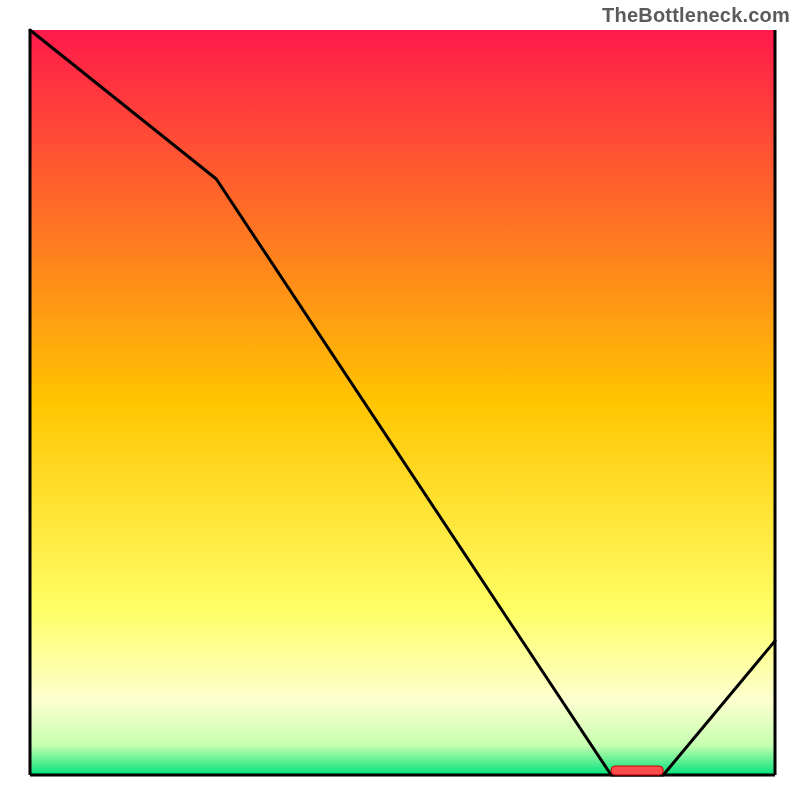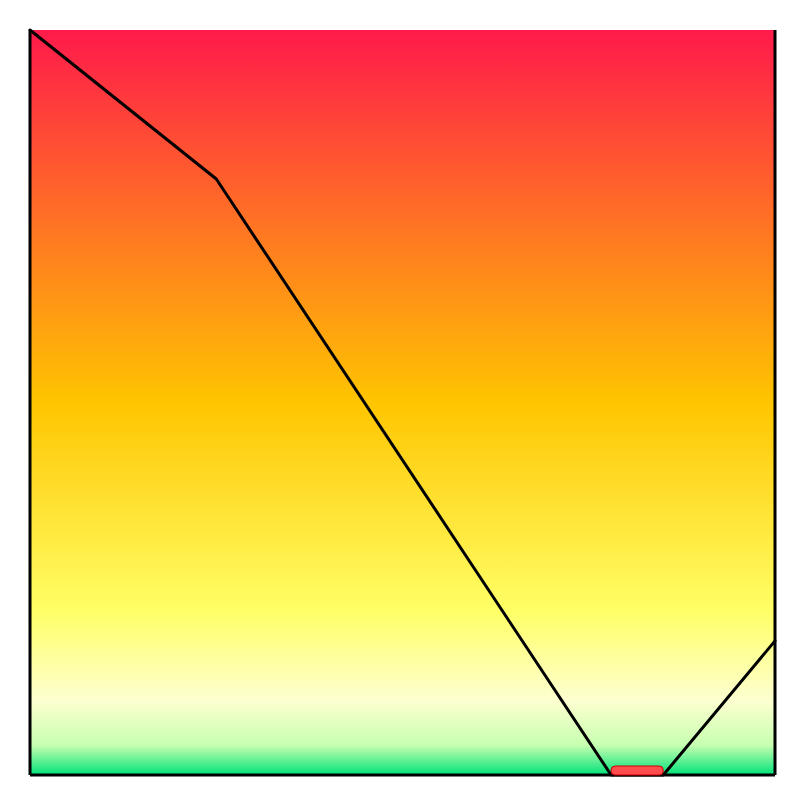--- a/index.html
+++ b/index.html
@@ -31,20 +31,21 @@
     top: 0;
     width: 800px;
     height: 800px;
   }
 </style>
 </head>
 <body>
 
 <div class="stage">
 
+  <div class="attribution">TheBottleneck.com</div>
 
   <svg class="plot" viewBox="0 0 800 800" preserveAspectRatio="none">
     <defs>
       <linearGradient id="bg-grad" x1="0" y1="0" x2="0" y2="1">
 
       <stop offset="0%" stop-color="#ff1a4b"></stop>
           <stop offset="50%" stop-color="#ffc500"></stop>
           <stop offset="78%" stop-color="#ffff66"></stop>
           <stop offset="90%" stop-color="#fdffd0"></stop>
           <stop offset="96%" stop-color="#c7ffb0"></stop>

